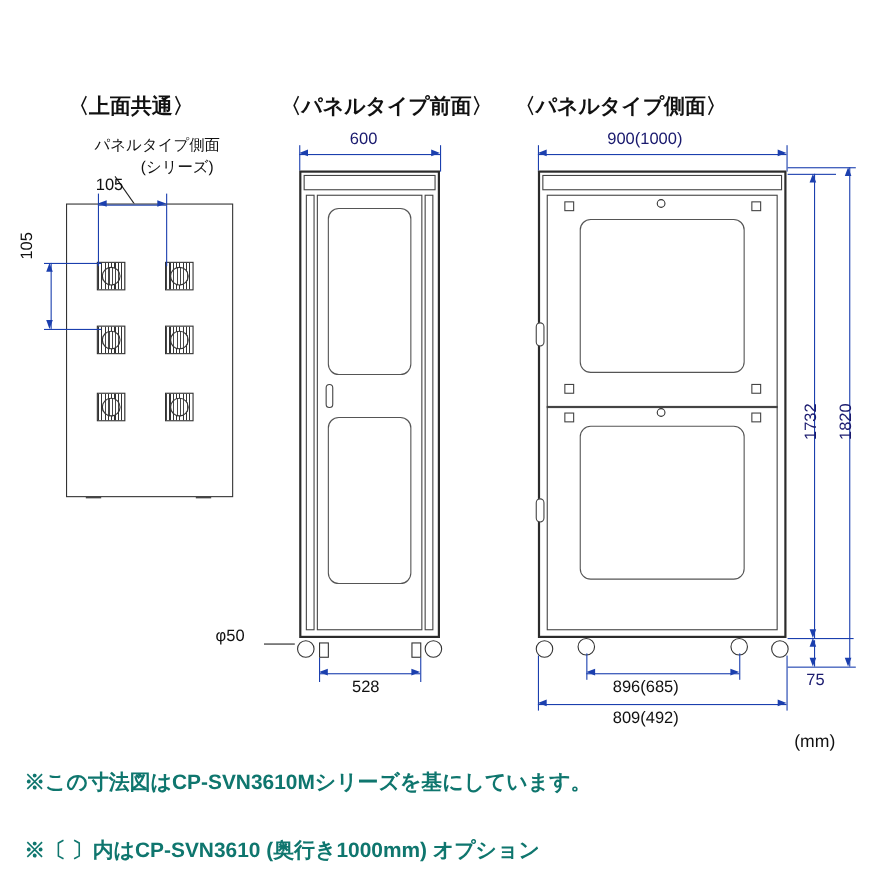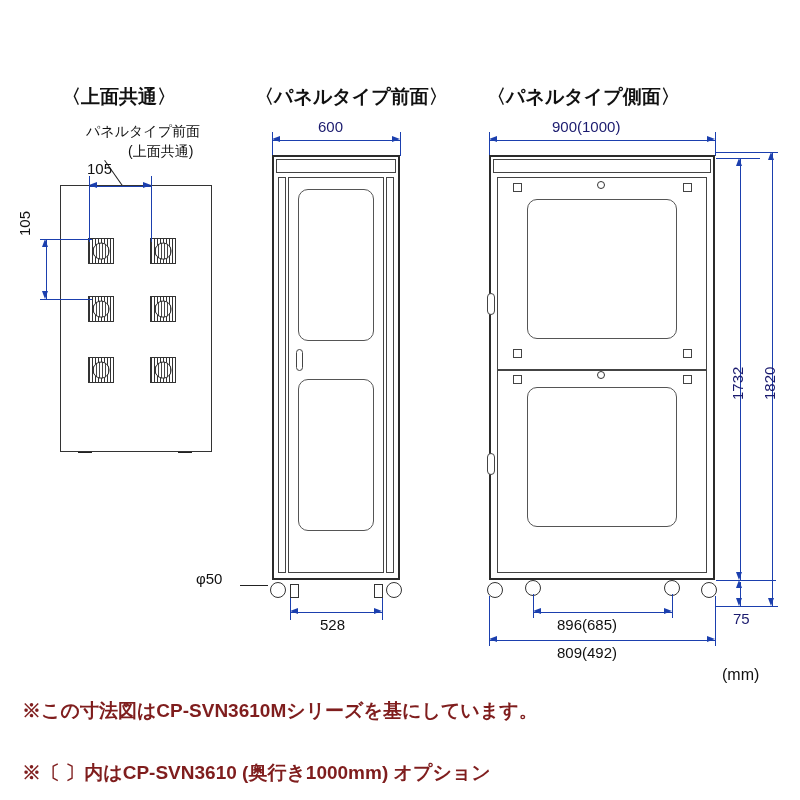--- a/index.html
+++ b/index.html
@@ -88,36 +88,36 @@
   }
   .screw{
     position:absolute;border:1px solid #444;background:#fff;box-sizing:border-box;
   }
   .dot{
     position:absolute;border:1px solid #333;border-radius:50%;background:#fff;box-sizing:border-box;
   }
 
   
   .note{
-    color:#7f1d1d;font-size:19px;font-weight:bold;white-space:nowrap;
+    color:#0f766e;font-size:19px;font-weight:bold;white-space:nowrap;
   }
   .mm{font-size:16px;color:#111;}
   .leader{background:#222;position:absolute;transform-origin:0 0;height:1px;}
 </style>
 </head>
 <body>
 
 <div class="stage">
 
   <div class="abs heading" style="left:62px;top:84px;">〈上面共通〉</div>
   <div class="abs heading" style="left:243px;top:84px;margin-left:12px;">〈パネルタイプ前面〉</div>
-  <div class="abs heading" style="left:487px;top:84px;text-align:center;">〈パネルタイプ側面〉</div>
-
-  <div class="abs small-note" style="left:86px;top:123px;font-size:14px;">パネルタイプ前面</div>
-  <div class="abs small-note" style="left:128px;top:143px;font-size:14px;">(上面共通)</div>
+  <div class="abs heading" style="left:468px;top:84px;text-align:center;">〈パネルタイプ側面〉</div>
+
+  <div class="abs small-note" style="left:86px;top:123px;font-size:14px;">パネルタイプ側面</div>
+  <div class="abs small-note" style="left:128px;top:143px;font-size:14px;">(シリーズ)</div>
 
   <div class="abs leader" style="left:105px;top:160px;width:74px;transform:rotate(55deg);"></div>
 
   <div class="abs topview-box" style="left:60px;top:185px;width:150px;height:265px;"></div>
 
   <div class="abs fan" style="left:88px;top:238px;width:26px;height:26px;"></div>
   <div class="abs fan" style="left:150px;top:238px;width:26px;height:26px;"></div>
   <div class="abs fan" style="left:88px;top:296px;width:26px;height:26px;"></div>
   <div class="abs fan" style="left:150px;top:296px;width:26px;height:26px;"></div>
   <div class="abs fan" style="left:88px;top:357px;width:26px;height:26px;"></div>

